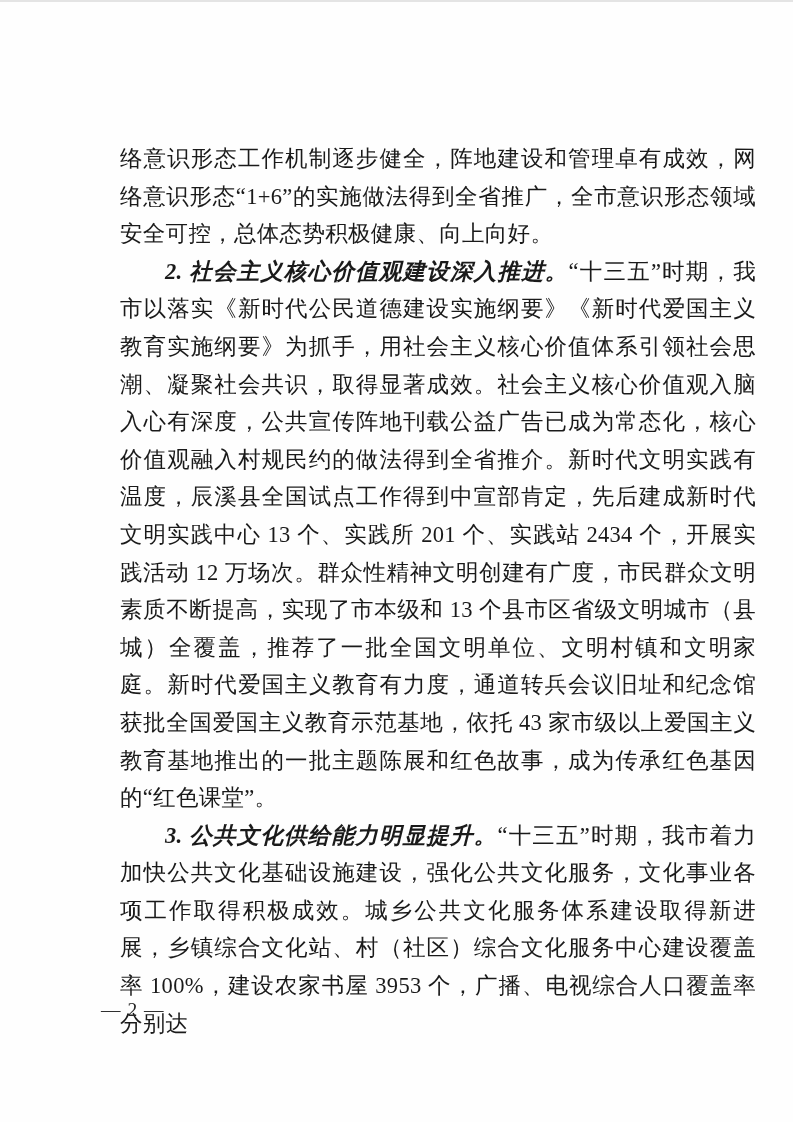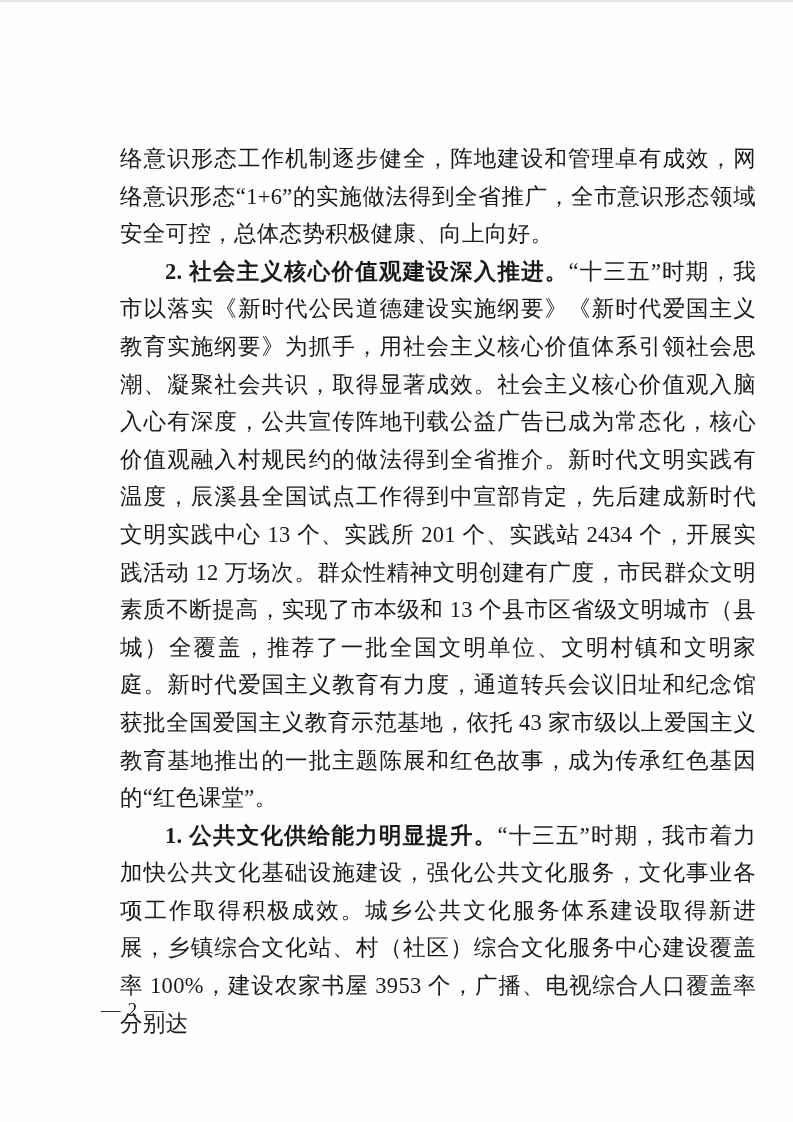--- a/index.html
+++ b/index.html
@@ -41,20 +41,21 @@
   .para {
     margin: 0;
     padding: 0;
     text-indent: 2em;
   }
   .para.no-indent {
     text-indent: 0;
   }
   .lead {
     font-weight: bold;
+    font-style: italic;
   }
   .footer {
     position: absolute;
     left: 101px;
     top: 999px;
     font-size: 19.5px;
     letter-spacing: 1px;
     color: #262626;
   }
 </style>
@@ -64,19 +65,19 @@
 <div class="page">
 
   <div class="scan-edge"></div>
 
   <div class="content">
 
     <p class="para no-indent"><span>络意识形态工作机制逐步健全，阵地建设和管理卓有成效，网络意识形态“1+6”的实施做法得到全省推广，全市意识形态领域安全可控，总体态势积极健康、向上向好。</span></p>
 
     <p class="para"><span class="lead">2. 社会主义核心价值观建设深入推进。</span><span>“十三五”时期，我市以落实《新时代公民道德建设实施纲要》《新时代爱国主义教育实施纲要》为抓手，用社会主义核心价值体系引领社会思潮、凝聚社会共识，取得显著成效。社会主义核心价值观入脑入心有深度，公共宣传阵地刊载公益广告已成为常态化，核心价值观融入村规民约的做法得到全省推介。新时代文明实践有温度，辰溪县全国试点工作得到中宣部肯定，先后建成新时代文明实践中心 13 个、实践所 201 个、实践站 2434 个，开展实践活动 12 万场次。群众性精神文明创建有广度，市民群众文明素质不断提高，实现了市本级和 13 个县市区省级文明城市（县城）全覆盖，推荐了一批全国文明单位、文明村镇和文明家庭。新时代爱国主义教育有力度，通道转兵会议旧址和纪念馆获批全国爱国主义教育示范基地，依托 43 家市级以上爱国主义教育基地推出的一批主题陈展和红色故事，成为传承红色基因的“红色课堂”。</span></p>
 
-    <p class="para"><span class="lead">1. 公共文化供给能力明显提升。</span><span>“十三五”时期，我市着力加快公共文化基础设施建设，强化公共文化服务，文化事业各项工作取得积极成效。城乡公共文化服务体系建设取得新进展，乡镇综合文化站、村（社区）综合文化服务中心建设覆盖率 100%，建设农家书屋 3953 个，广播、电视综合人口覆盖率分别达</span></p>
+    <p class="para"><span class="lead">3. 公共文化供给能力明显提升。</span><span>“十三五”时期，我市着力加快公共文化基础设施建设，强化公共文化服务，文化事业各项工作取得积极成效。城乡公共文化服务体系建设取得新进展，乡镇综合文化站、村（社区）综合文化服务中心建设覆盖率 100%，建设农家书屋 3953 个，广播、电视综合人口覆盖率分别达</span></p>
 
   </div>
 
   <div class="footer">— 2 —</div>
 
 </div>
 
 </body></html>

